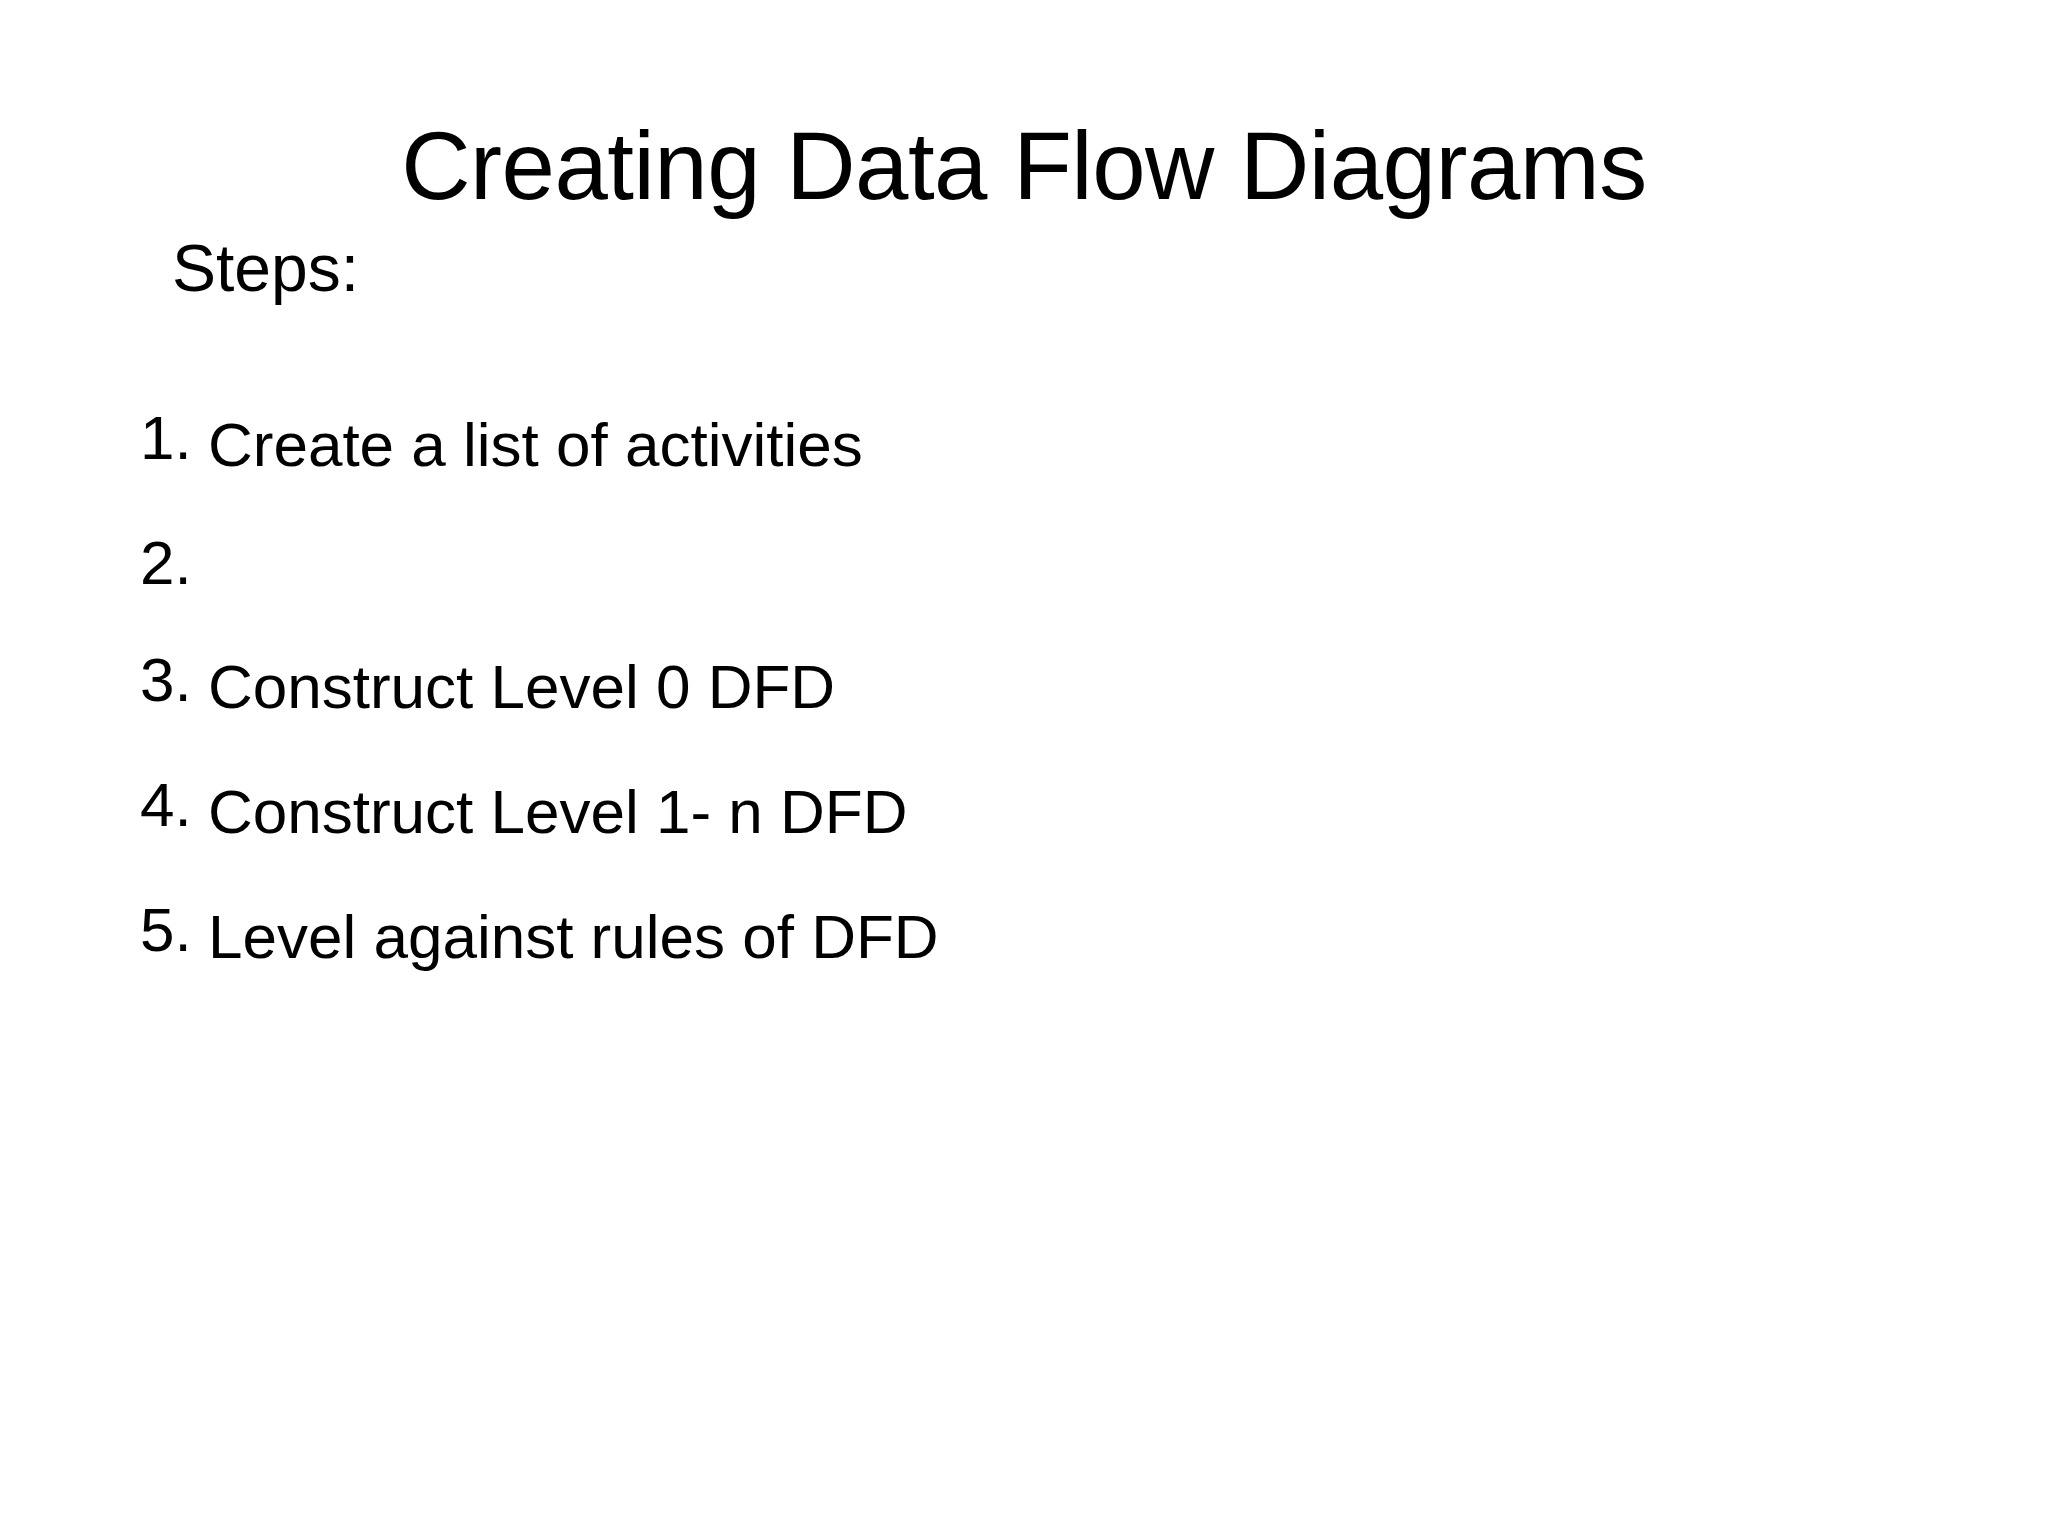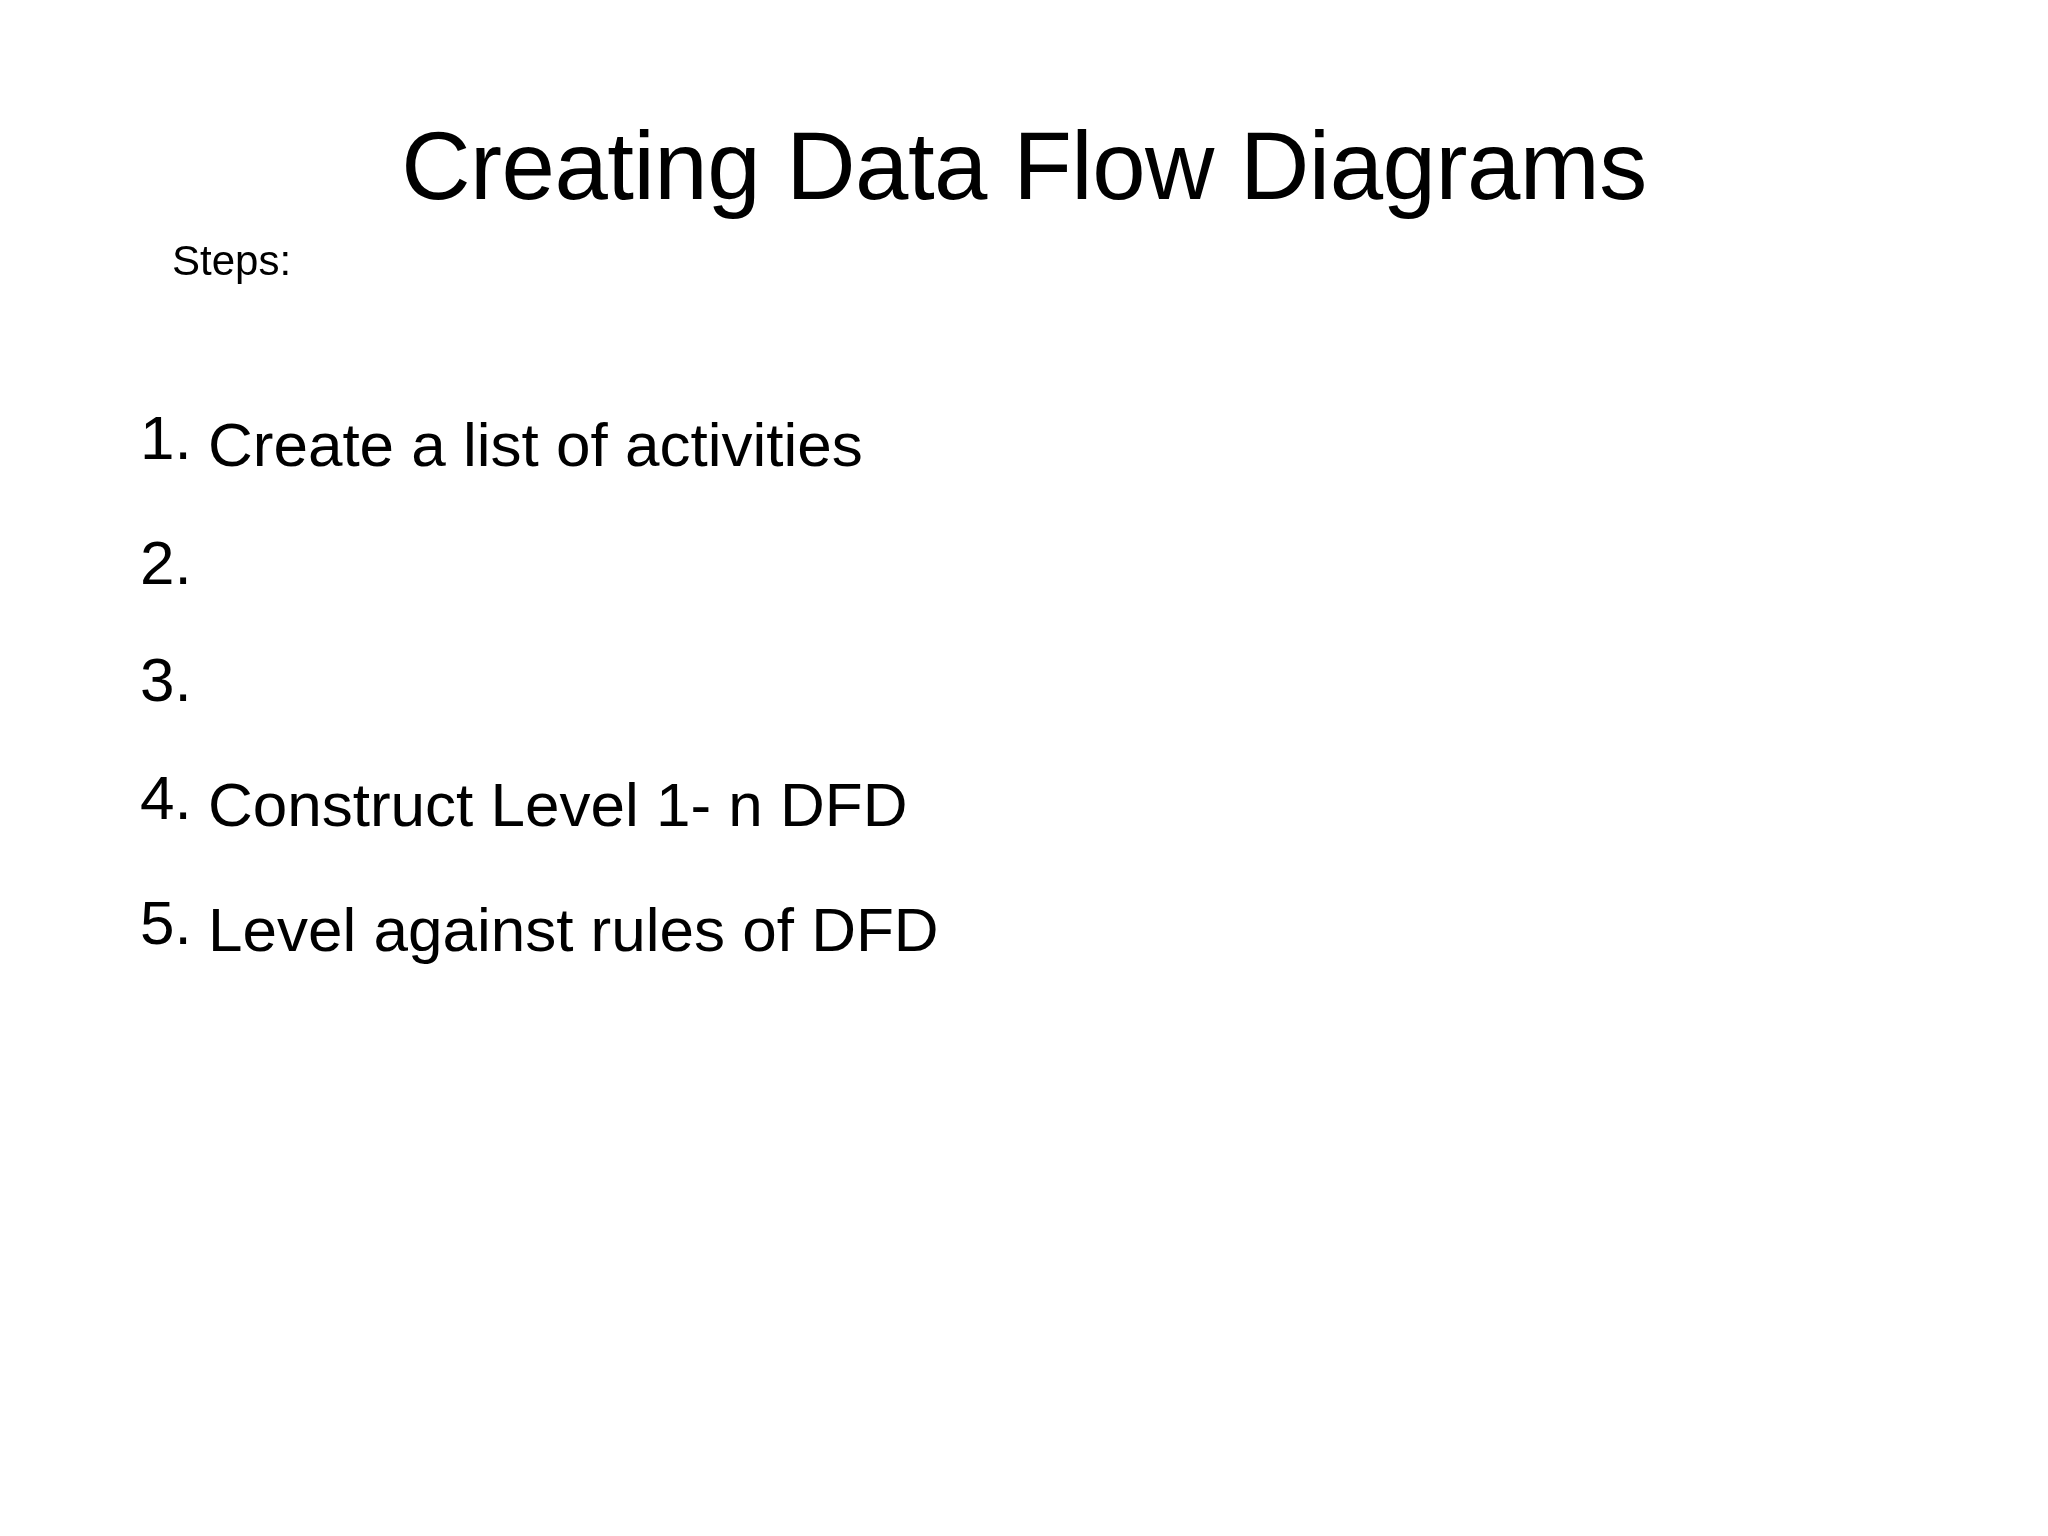--- a/index.html
+++ b/index.html
@@ -29,22 +29,22 @@
     line-height: 1.05;
     font-weight: 400;
     letter-spacing: -0.5px;
     white-space: nowrap;
   }
 
   
   .steps-label {
     position: absolute;
     left: 172px;
-    top: 238px;
-    font-size: 42px;
+    top: 232px;
+    font-size: 66px;
     line-height: 1.1;
     font-weight: 400;
   }
 
   
   .steps-list {
     position: absolute;
     left: 140px;
     top: 400px;
     width: 1830px;
@@ -100,20 +100,21 @@
 
     <div class="step-item">
       <div class="step-number">2.</div>
       <div class="step-body">
       </div>
     </div>
 
     <div class="step-item">
       <div class="step-number">3.</div>
       <div class="step-body">
+        <span class="step-line">Construct Level 0 DFD</span>
       </div>
     </div>
 
     <div class="step-item">
       <div class="step-number">4.</div>
       <div class="step-body">
         <span class="step-line">Construct Level 1- n DFD</span>
       </div>
     </div>
 

